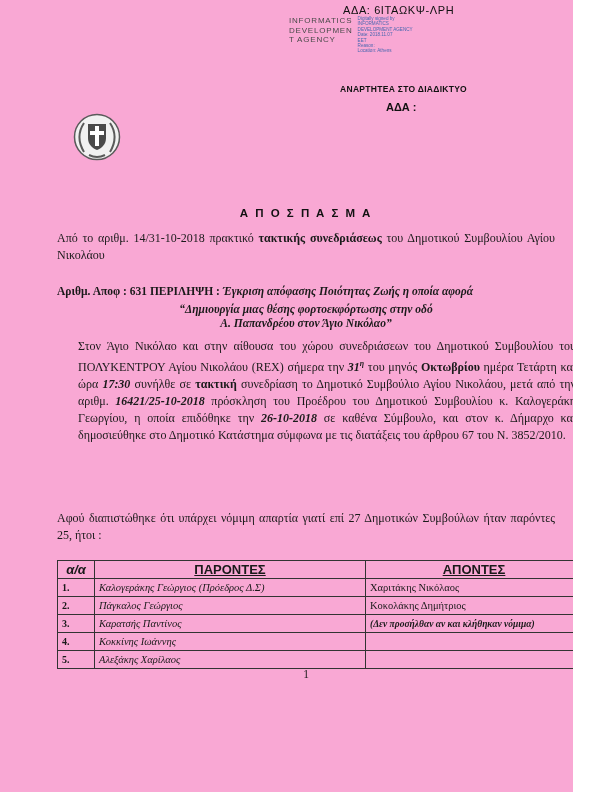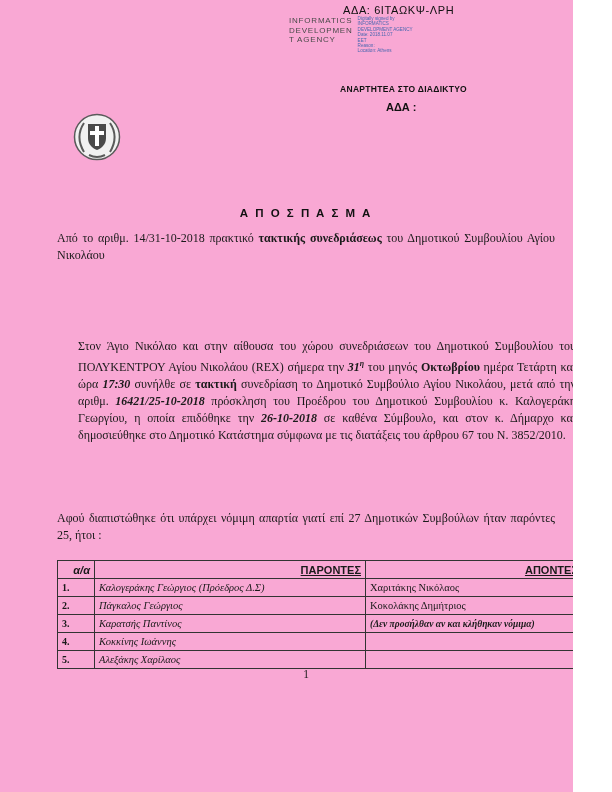--- a/index.html
+++ b/index.html
@@ -151,23 +151,23 @@
     padding: 1px 4px;
     height: 15px;
     vertical-align: middle;
     overflow: hidden;
     white-space: nowrap;
   }
   .col-num { width: 28px; }
   .col-present { width: 262px; }
   .col-absent { width: 208px; }
   table.members th {
-    text-align: right;
-    font-family: "Liberation Sans", sans-serif;
-    font-size: 11px;
+    text-align: center;
+    font-family: "Liberation Sans", sans-serif;
+    font-size: 13px;
     font-weight: bold;
   }
   th.col-num { font-style: italic; font-size: 8px; font-weight: bold; }
   .underline { text-decoration: underline; }
   td.cell-num {
     font-weight: bold;
     font-size: 10px;
   }
   td.cell-present {
     font-style: italic;
@@ -228,20 +228,25 @@
       <rect x="18" y="19" width="14" height="4" fill="#ffffff"></rect>
       <path d="M17 43 Q25 47 33 43" stroke="#5a5a5a" fill="none" stroke-width="2"></path>
     </svg>
   </div>
 
 
   <div class="doc-title">Α Π Ο Σ Π Α Σ Μ Α</div>
 
   <p class="para intro"><span>Από το αριθμ. 14/31-10-2018 πρακτικό </span><span class="b">τακτικής συνεδριάσεως</span><span> του Δημοτικού Συμβουλίου Αγίου Νικολάου</span></p>
 
+  <div class="subject">
+    <div class="subject-line1"><span class="b">Αριθμ. Αποφ : 631 </span><span class="b">ΠΕΡΙΛΗΨΗ : </span><span class="b i">Έγκριση απόφασης Ποιότητας Ζωής η οποία αφορά</span></div>
+    <div class="subject-center">“Δημιουργία μιας θέσης φορτοεκφόρτωσης στην οδό</div>
+    <div class="subject-center">Α. Παπανδρέου στον Άγιο Νικόλαο”</div>
+  </div>
 
   <p class="para body-para"><span>Στον Άγιο Νικόλαο και στην αίθουσα του χώρου συνεδριάσεων του Δημοτικού Συμβουλίου του ΠΟΛΥΚΕΝΤΡΟΥ Αγίου Νικολάου (REX) σήμερα την </span><span class="b i">31</span><sup class="b i">η</sup><span> του μηνός </span><span class="b">Οκτωβρίου</span><span> ημέρα Τετάρτη και ώρα </span><span class="b i">17:30</span><span> συνήλθε σε </span><span class="b">τακτική</span><span> συνεδρίαση το Δημοτικό Συμβούλιο Αγίου Νικολάου, μετά από την αριθμ. </span><span class="b i">16421/25-10-2018</span><span> πρόσκληση του Προέδρου του Δημοτικού Συμβουλίου κ. Καλογεράκη Γεωργίου, η οποία επιδόθηκε την </span><span class="b i">26-10-2018</span><span> σε καθένα Σύμβουλο, και στον κ. Δήμαρχο και δημοσιεύθηκε στο Δημοτικό Κατάστημα σύμφωνα με τις διατάξεις του άρθρου 67 του Ν. 3852/2010.</span></p>
 
   <p class="para quorum">Αφού διαπιστώθηκε ότι υπάρχει νόμιμη απαρτία γιατί επί 27 Δημοτικών Συμβούλων ήταν παρόντες 25, ήτοι :</p>
 
   <table class="members">
     <thead>
       <tr>
         <th class="col-num">α/α</th>
         <th class="col-present"><span class="underline">ΠΑΡΟΝΤΕΣ</span></th>

